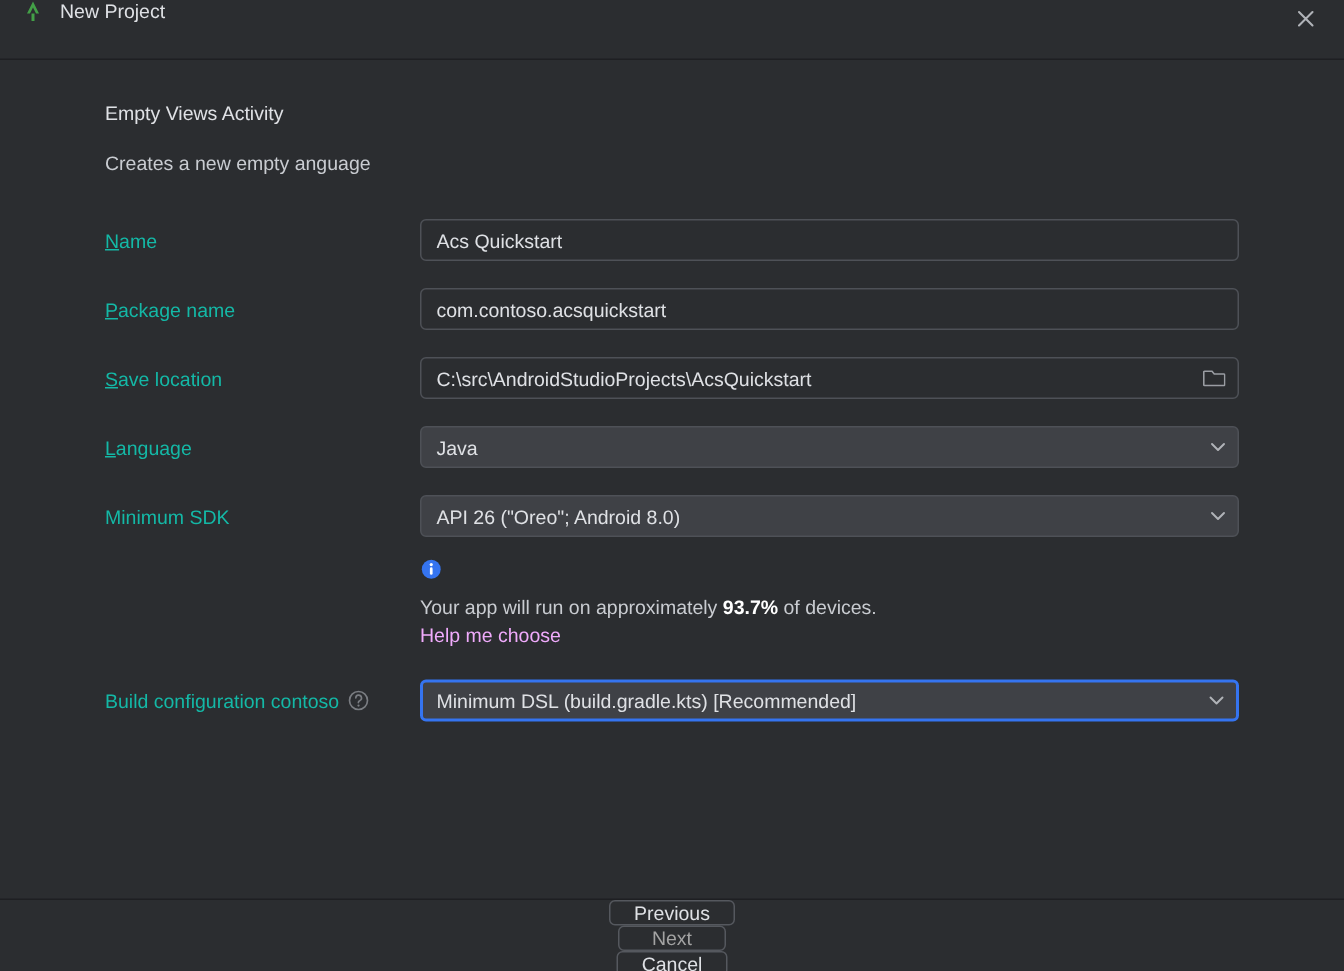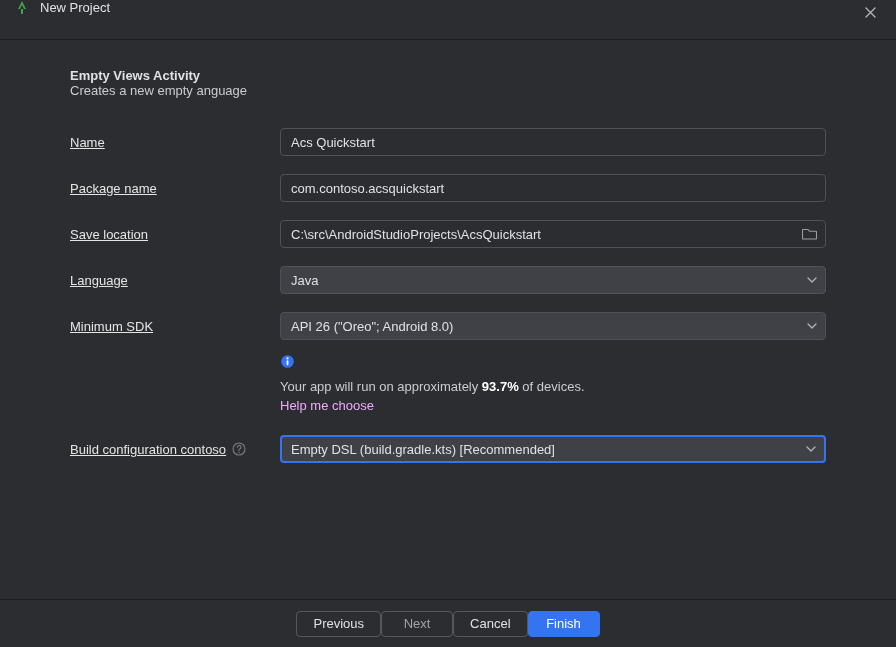--- a/index.html
+++ b/index.html
@@ -31,41 +31,41 @@
     display: inline-flex; align-items: center; justify-content: center;
     color: #b0b3b8; cursor: pointer;
   }
 
   
   .content {
     padding: 28px 70px 0 70px;
   }
   .heading {
     font-size: 13px;
-    font-weight: 700;
-    color: #dfe1e5;
+    font-weight: 400;
+    color: #dfe1e5;
+    margin-bottom: 18px;
   }
   .subheading {
     font-size: 13px;
     color: #c9ccd1;
     margin-bottom: 30px;
   }
 
   .form { font-size: 13px; }
   .row {
     display: flex;
     align-items: center;
     margin-bottom: 18px;
   }
   .row .label {
     width: 210px;
-    color: #e5e5e5;
+    color: #14b8a6;
     display: flex;
     gap: 6px;
-    text-decoration: underline;
   }
   .row .label .mn { text-decoration: underline; }
   .row .control {
     flex: 1;
     position: relative;
   }
 
   .text-input {
     width: 100%;
     height: 28px;
@@ -148,24 +148,25 @@
   }
 
   
   .footer {
     position: absolute;
     left: 0; right: 0; bottom: 0;
     height: 48px;
     border-top: 1px solid #1e1f22;
     display: flex;
     align-items: center;
-    justify-content: center;
+    justify-content: flex-start;
     padding: 0 18px;
     gap: 0;
     background: #2b2d30;
+    flex-direction: column;
   }
   .btn {
     height: 26px;
     min-width: 72px;
     padding: 0 16px;
     border-radius: 4px;
     border: 1px solid #55585e;
     background: #2b2d30;
     color: #dfe1e5;
     font-size: 13px;
@@ -297,21 +298,21 @@
         <span class="help-circle">
           <svg width="14" height="14" viewBox="0 0 14 14">
             <circle cx="7" cy="7" r="6" fill="none" stroke="currentColor" stroke-width="1.1"></circle>
             <path d="M5.2 5.3 a1.9 1.9 0 1 1 2.6 1.8 c-0.7 0.3 -0.9 0.8 -0.9 1.4" fill="none" stroke="currentColor" stroke-width="1.1" stroke-linecap="round"></path>
             <circle cx="7" cy="10.4" r="0.75" fill="currentColor"></circle>
           </svg>
         </span>
       </div>
       <div class="control">
         <div class="select focused">
-          <span>Empty DSL (build.gradle.kts) [Recommended]</span>
+          <span>Minimum DSL (build.gradle.kts) [Recommended]</span>
           <span class="chevron">
             <svg width="10" height="6" viewBox="0 0 10 6">
                 <path d="M1 1 L5 5 L9 1" fill="none" stroke="currentColor" stroke-width="1.3" stroke-linecap="round" stroke-linejoin="round"></path>
               </svg>
           </span>
         </div>
       </div>
     </div>
 
   </div>

